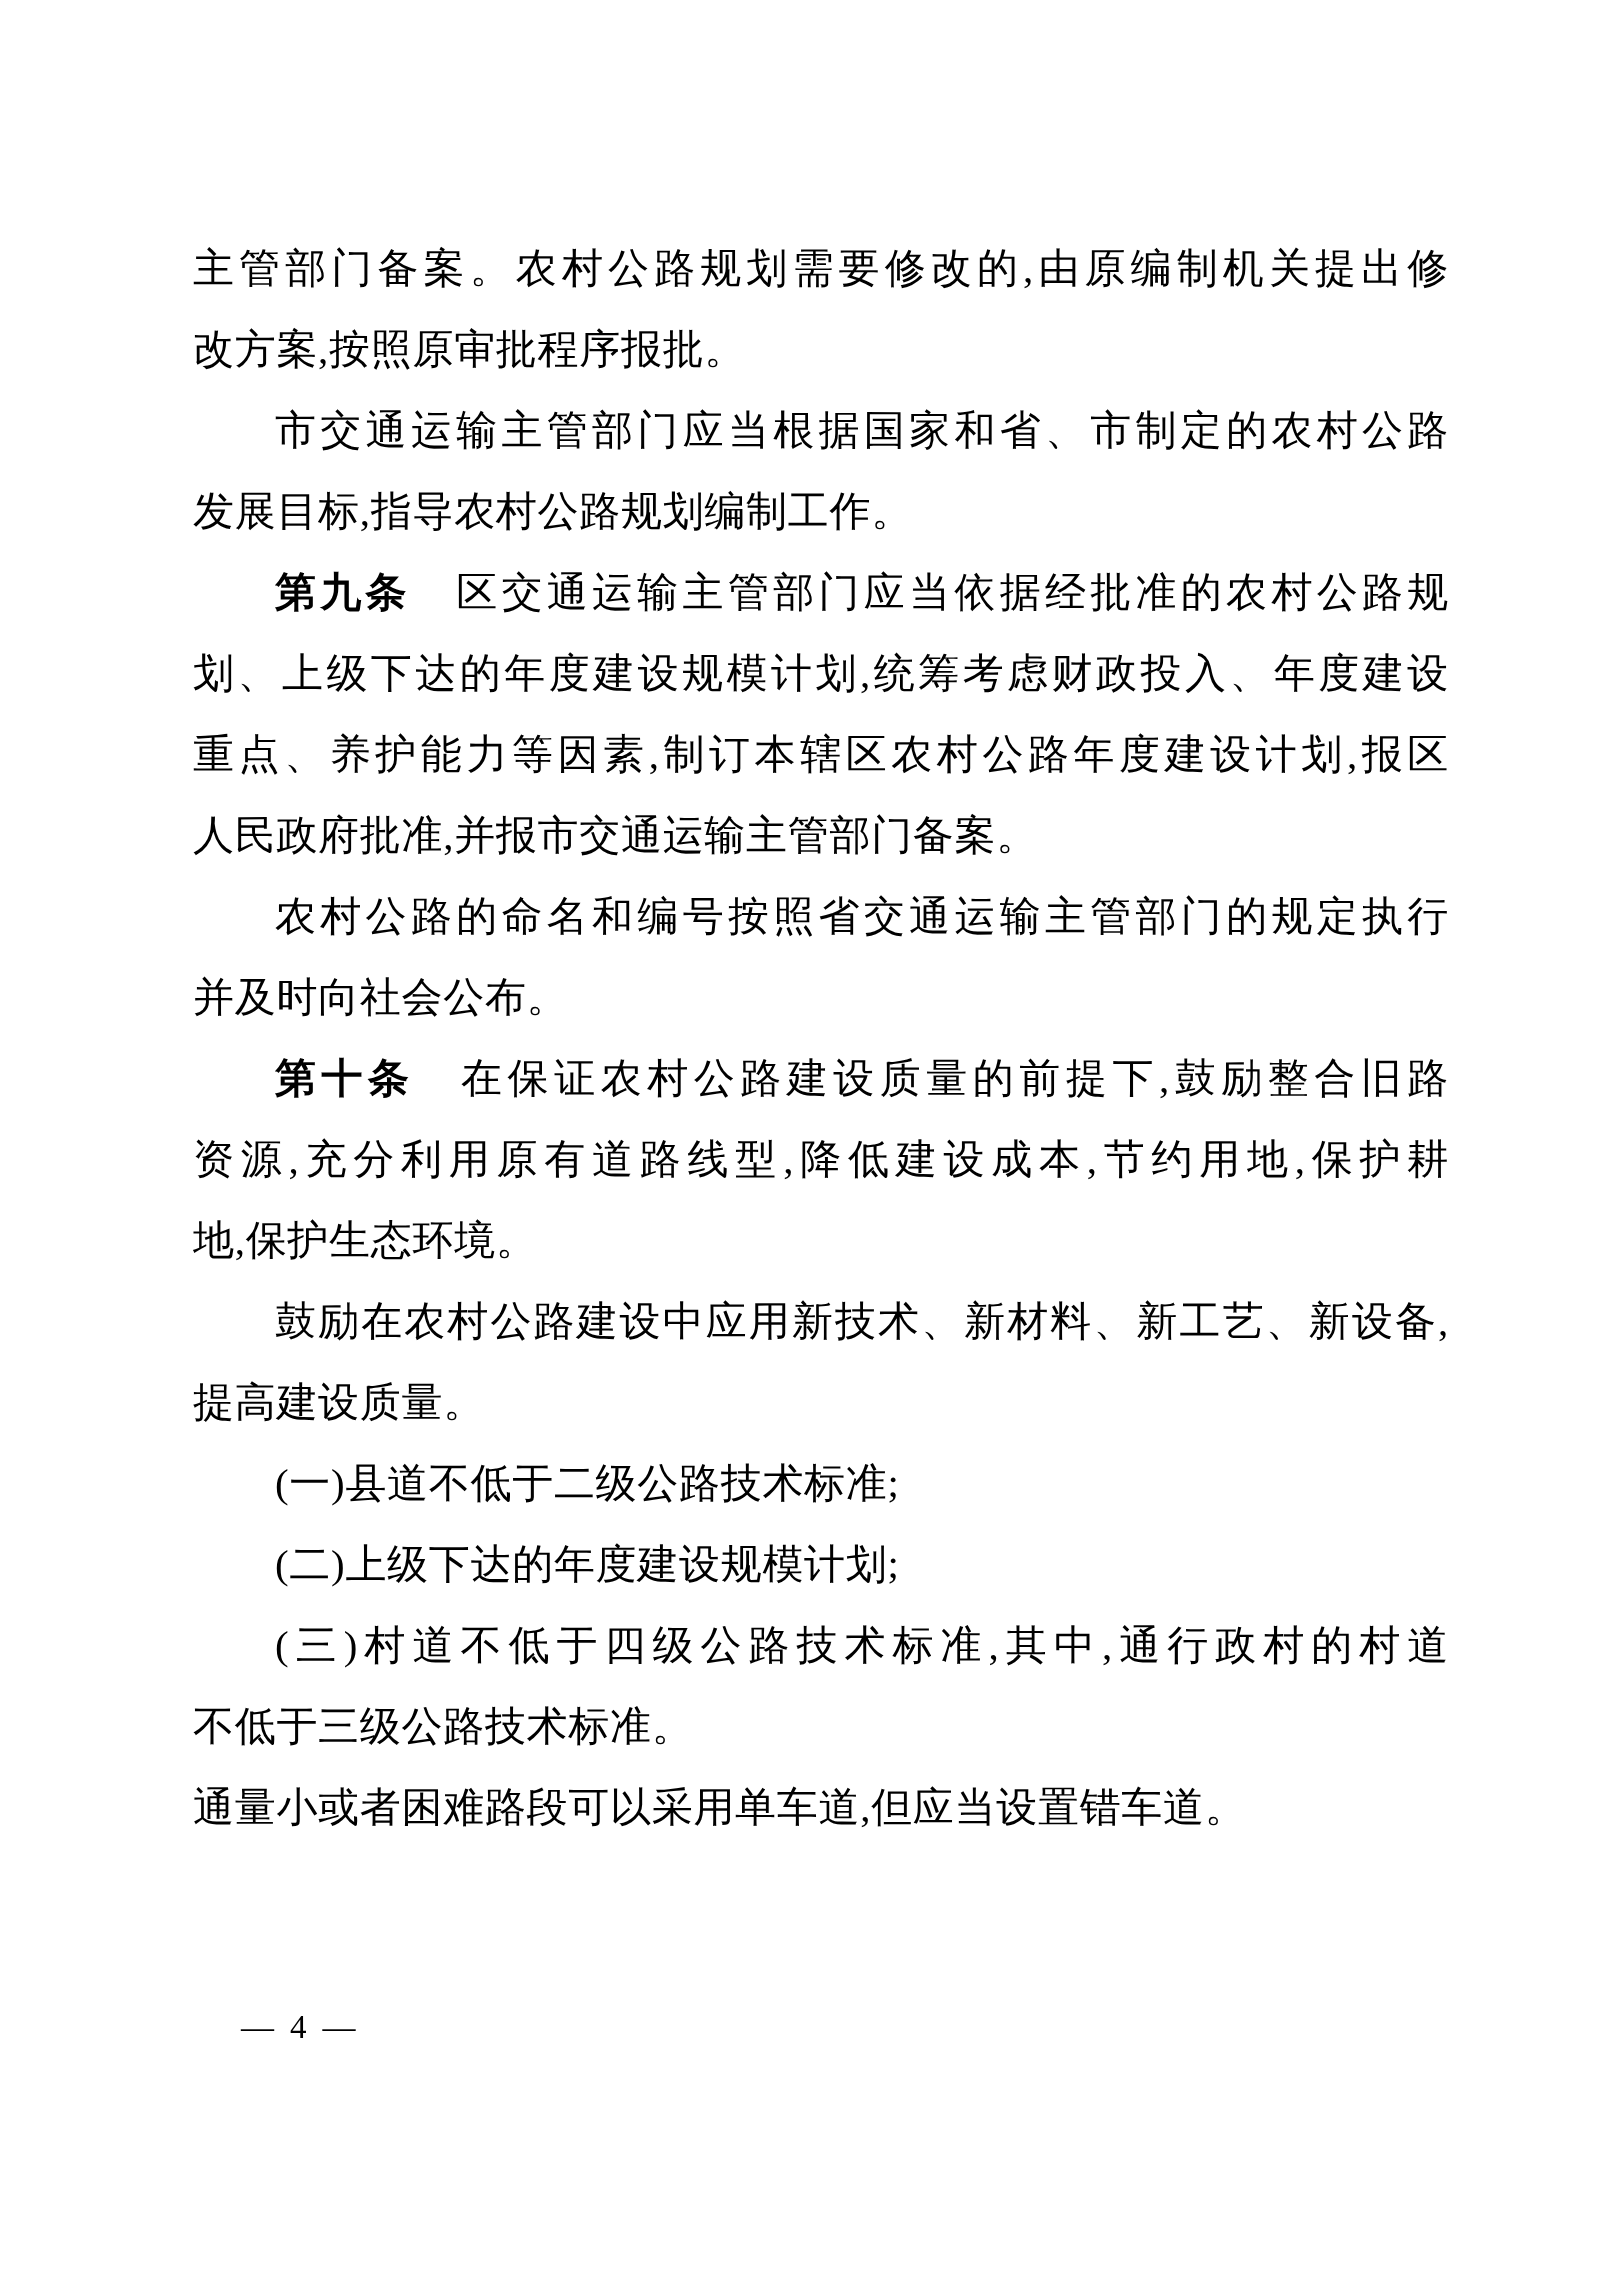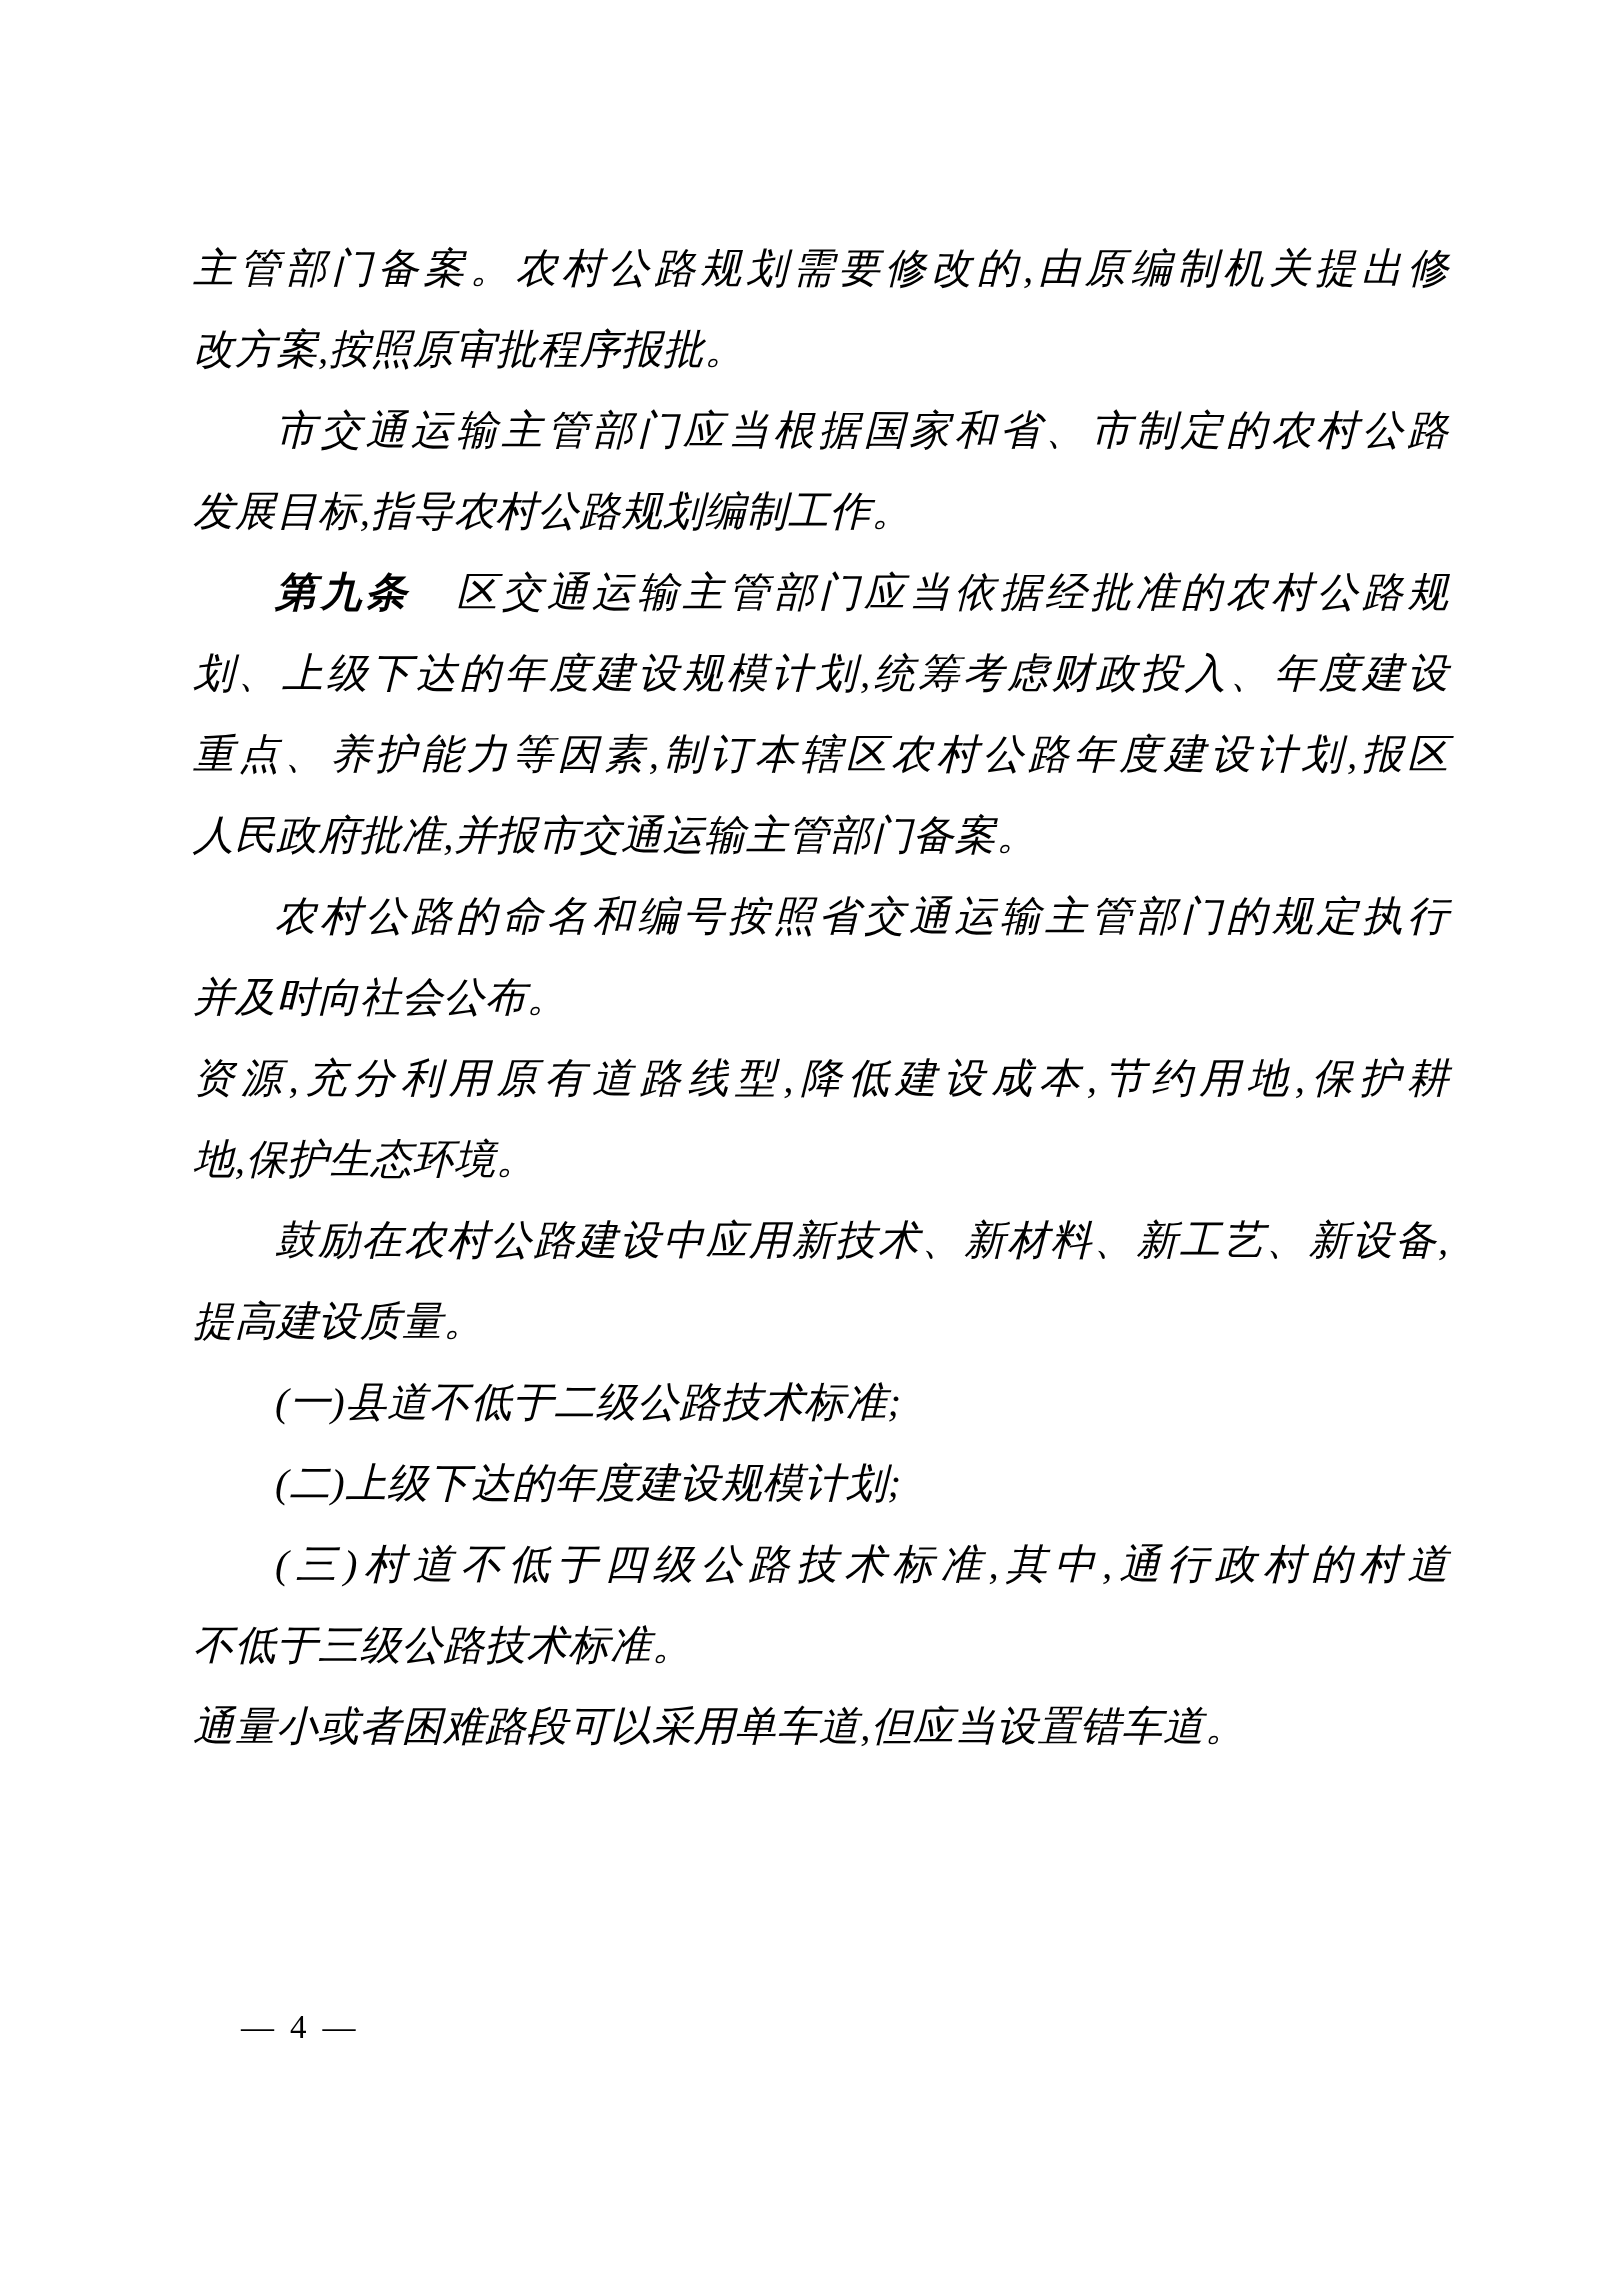--- a/index.html
+++ b/index.html
@@ -18,21 +18,20 @@
   .page {
     position: absolute;
     inset: 0;
     background: #ffffff;
   }
   .text-block {
     position: absolute;
     left: 193px;
     right: 173px;
     top: 228px;
-    font-style: italic;
   }
   .line {
     font-size: 41px;
     line-height: 81px;
     height: 81px;
     white-space: nowrap;
     letter-spacing: 0.7px;
   }
   .line.fill {
     white-space: normal;
@@ -66,20 +65,21 @@
       <div class="line fill"><span class="text-run">主管部门备案。农村公路规划需要修改的,由原编制机关提出修</span></div>
       <div class="line"><span class="text-run">改方案,按照原审批程序报批。</span></div>
       <div class="line indent fill"><span class="text-run">市交通运输主管部门应当根据国家和省、市制定的农村公路</span></div>
       <div class="line"><span class="text-run">发展目标,指导农村公路规划编制工作。</span></div>
       <div class="line indent fill"><span class="article-num">第九条</span><span class="text-run">　区交通运输主管部门应当依据经批准的农村公路规</span></div>
       <div class="line fill"><span class="text-run">划、上级下达的年度建设规模计划,统筹考虑财政投入、年度建设</span></div>
       <div class="line fill"><span class="text-run">重点、养护能力等因素,制订本辖区农村公路年度建设计划,报区</span></div>
       <div class="line"><span class="text-run">人民政府批准,并报市交通运输主管部门备案。</span></div>
       <div class="line indent fill"><span class="text-run">农村公路的命名和编号按照省交通运输主管部门的规定执行</span></div>
       <div class="line"><span class="text-run">并及时向社会公布。</span></div>
+      <div class="line indent fill"><span class="article-num">第十条</span><span class="text-run">　在保证农村公路建设质量的前提下,鼓励整合旧路</span></div>
       <div class="line fill"><span class="text-run">资源,充分利用原有道路线型,降低建设成本,节约用地,保护耕</span></div>
       <div class="line"><span class="text-run">地,保护生态环境。</span></div>
       <div class="line indent fill"><span class="text-run">鼓励在农村公路建设中应用新技术、新材料、新工艺、新设备,</span></div>
       <div class="line"><span class="text-run">提高建设质量。</span></div>
       <div class="line indent"><span class="text-run">(一)县道不低于二级公路技术标准;</span></div>
       <div class="line indent"><span class="text-run">(二)上级下达的年度建设规模计划;</span></div>
       <div class="line indent fill"><span class="text-run">(三)村道不低于四级公路技术标准,其中,通行政村的村道</span></div>
       <div class="line"><span class="text-run">不低于三级公路技术标准。</span></div>
       <div class="line"><span class="text-run">通量小或者困难路段可以采用单车道,但应当设置错车道。</span></div>
     </div>

